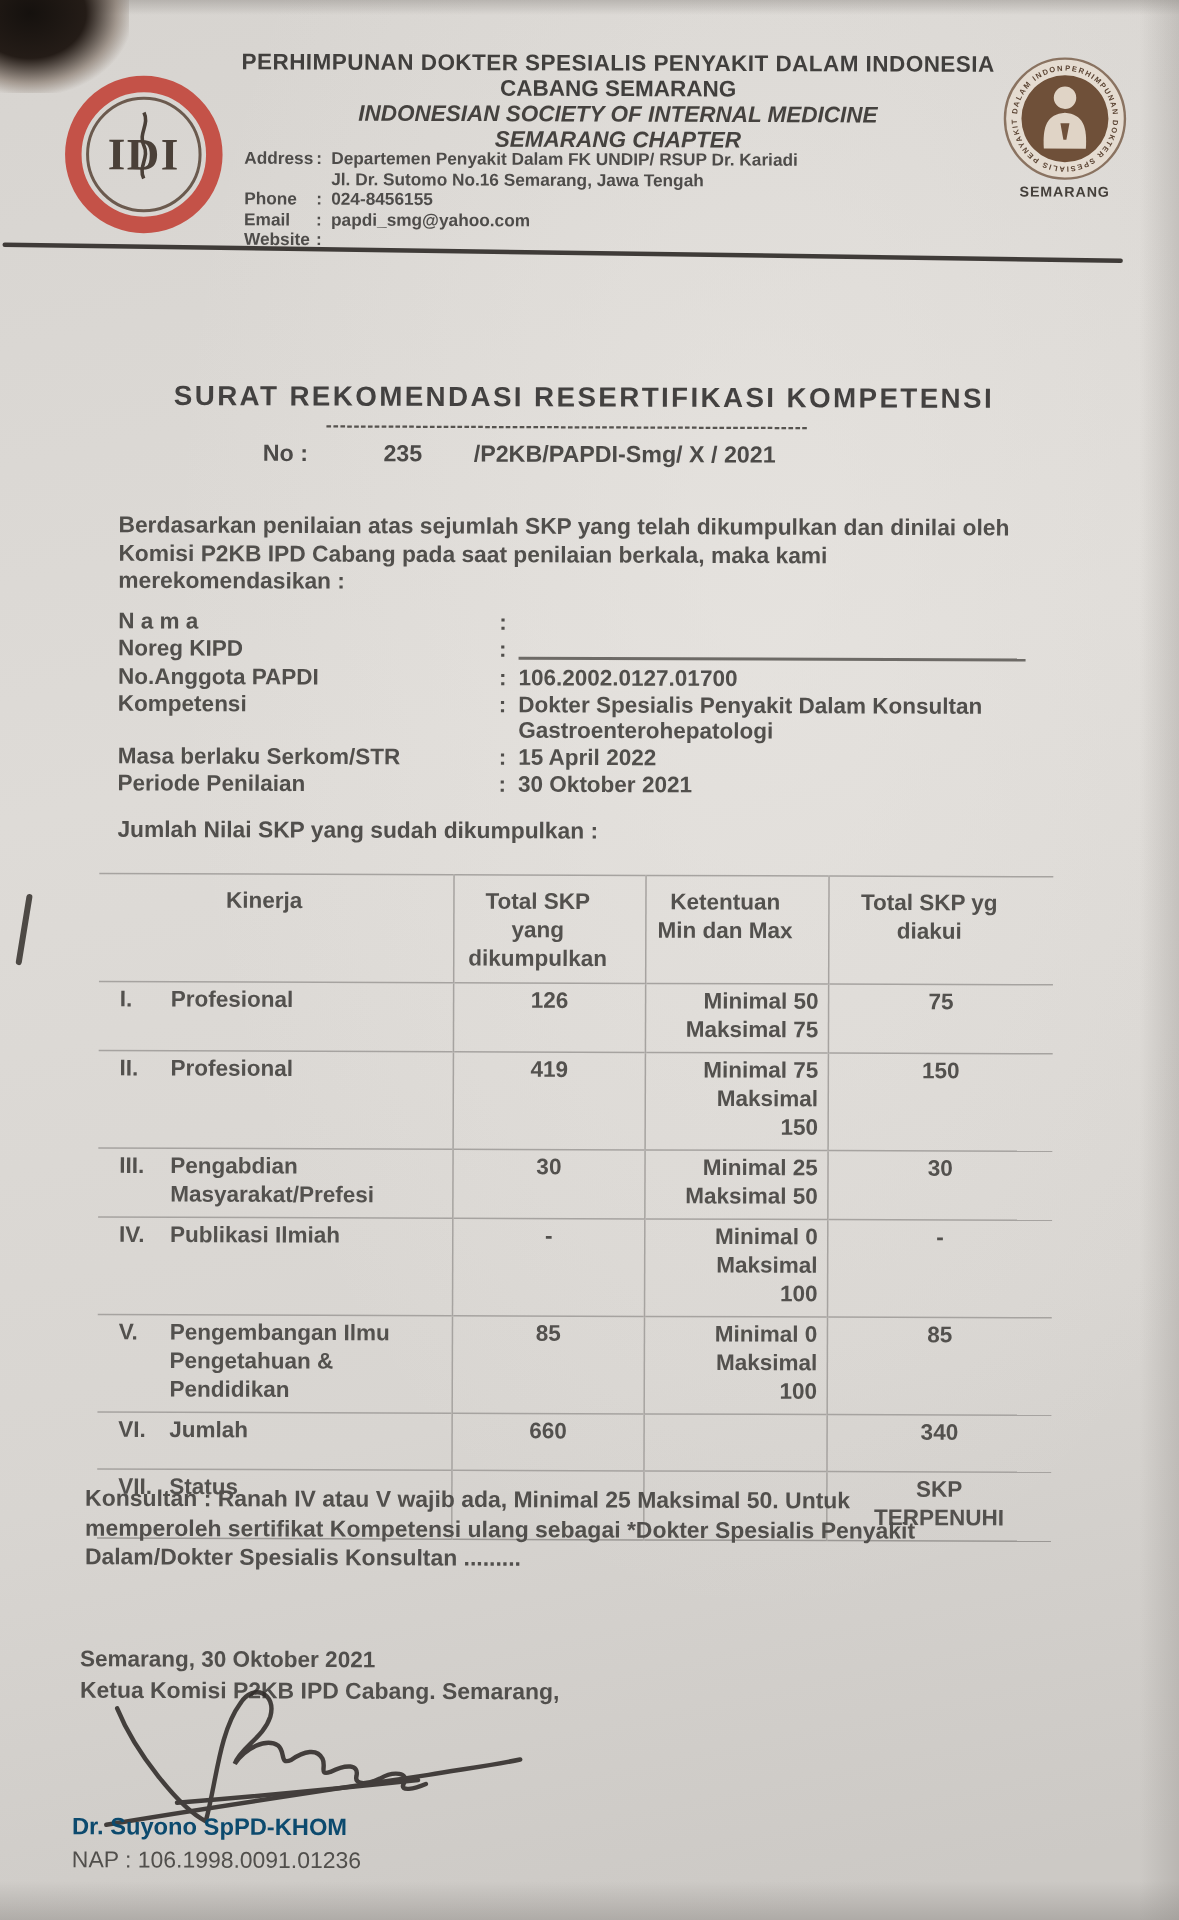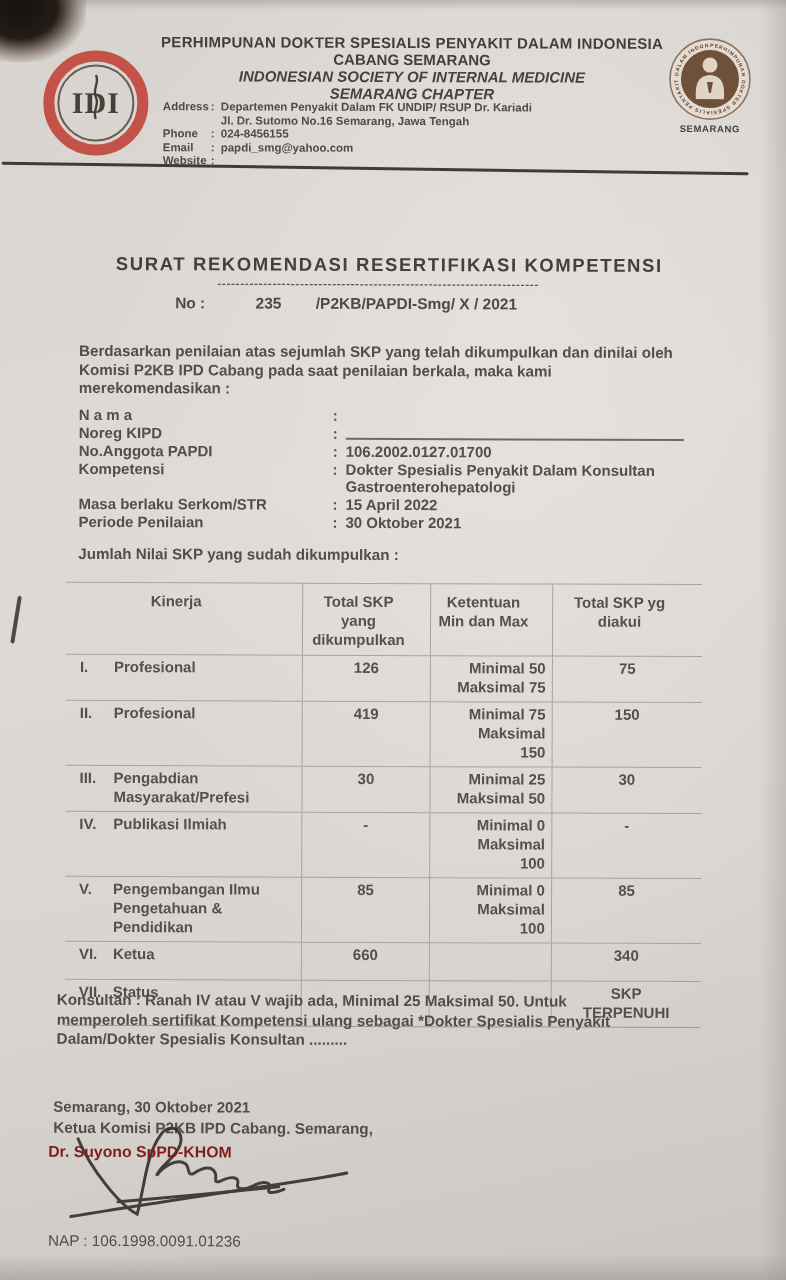--- a/index.html
+++ b/index.html
@@ -71,21 +71,21 @@
   .skp-table .c2,.skp-table .c4{text-align:center;margin-top:28px;}
   .skp-table .c3{padding-left:12px;text-align:right;}
   .skp-table tr.tall td{padding-bottom:16px;}
   .skp-table td{line-height:19px;}
 
   
   .note{position:absolute;left:58px;top:991px;width:656px;font-size:15.3px;font-weight:700;
     line-height:19.5px;color:#514f4c;white-space:pre-line;}
   .closing-place{position:absolute;left:55px;top:1099px;font-size:15px;font-weight:700;color:#514f4c;}
   .closing-role{position:absolute;left:55px;top:1120px;font-size:15.3px;font-weight:700;color:#514f4c;}
-  .signer-name{position:absolute;left:50px;top:1144px;font-size:15.8px;font-weight:700;color:#7f1d1d;}
+  .signer-name{position:absolute;left:50px;top:1211px;font-size:15.8px;font-weight:700;color:#0c4a6e;}
   .signer-id{position:absolute;left:50px;top:1233px;font-size:15.3px;font-weight:400;color:#514f4c;}
   .signature{position:absolute;left:46px;top:1126px;}
   .pen-mark{position:absolute;left:14px;top:597px;width:4px;height:48px;background:#4d4945;
     border-radius:2px;transform:rotate(9deg);}
 </style>
 </head>
 <body>
 
 <div class="paper"></div>
 <div class="top-edge"></div>
@@ -255,21 +255,21 @@
         <td class="c1"><span class="cell-kinerja"><span>V.</span><span class="lbl">Pengembangan Ilmu
 Pengetahuan &amp;
 Pendidikan</span></span></td>
         <td class="c2">85</td>
         <td class="c3">Minimal 0
 Maksimal
 100</td>
         <td class="c4">85</td>
       </tr>
       <tr class="tall">
-        <td class="c1"><span class="cell-kinerja"><span>VI.</span><span class="lbl">Ketua</span></span></td>
+        <td class="c1"><span class="cell-kinerja"><span>VI.</span><span class="lbl">Jumlah</span></span></td>
         <td class="c2">660</td>
         <td class="c3"></td>
         <td class="c4">340</td>
       </tr>
       <tr>
         <td class="c1"><span class="cell-kinerja"><span>VII.</span><span class="lbl">Status</span></span></td>
         <td class="c2"></td>
         <td class="c3"></td>
         <td class="c4">SKP
 TERPENUHI</td>

